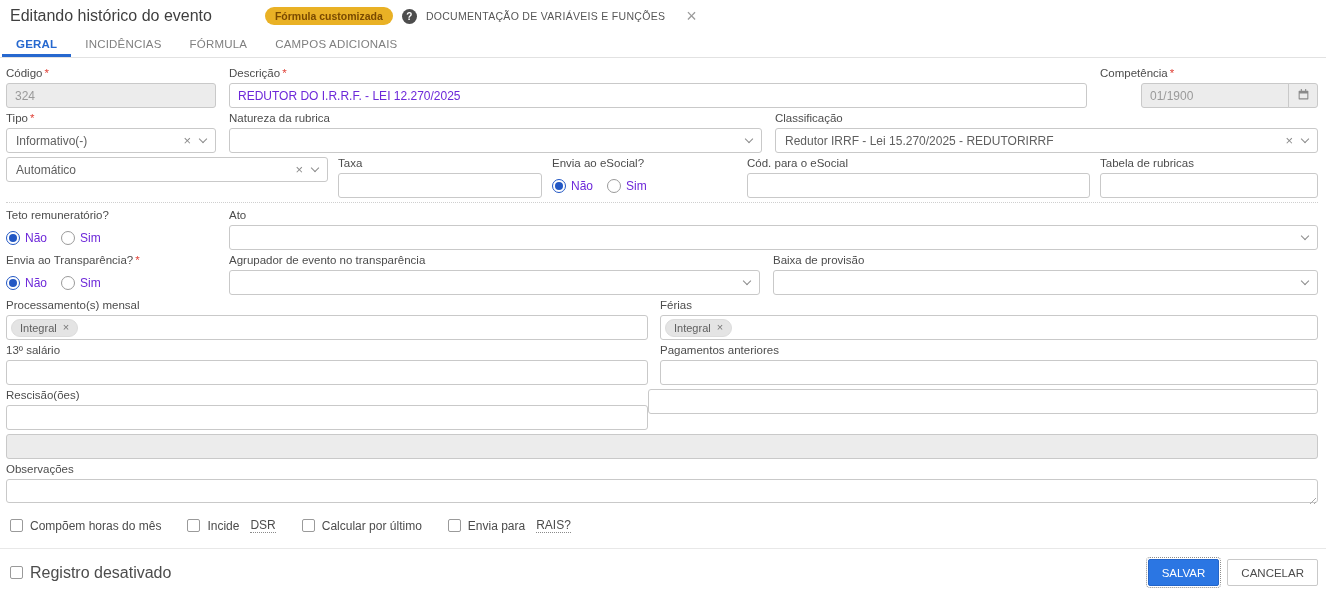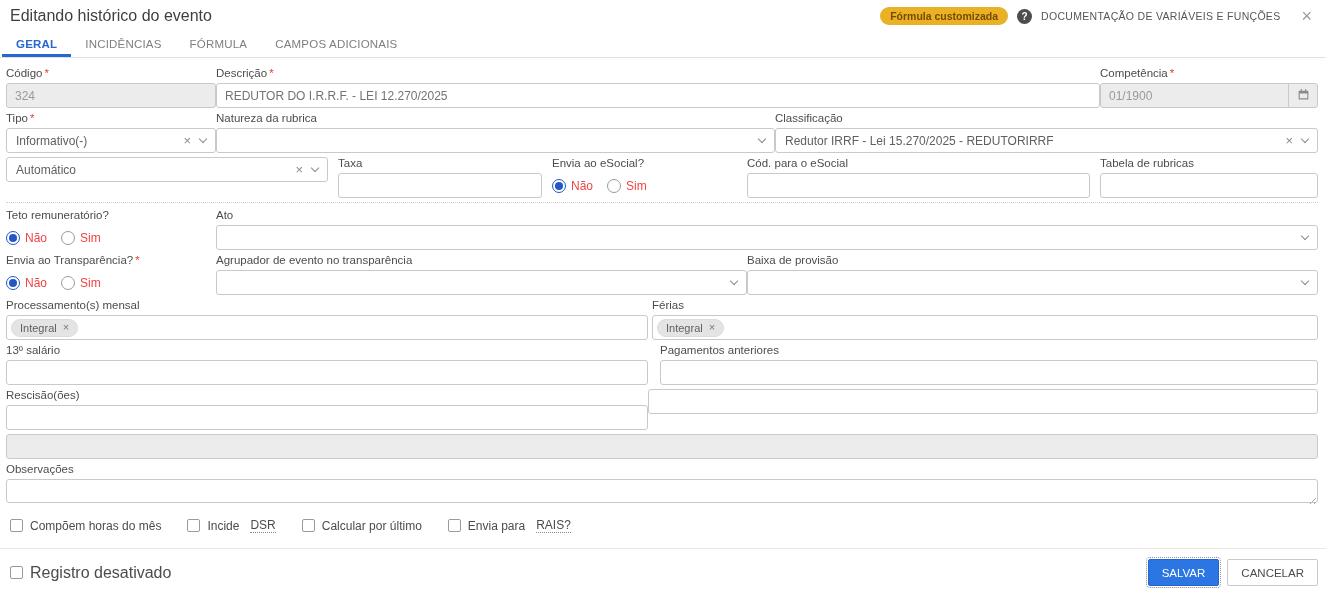--- a/index.html
+++ b/index.html
@@ -3,54 +3,54 @@
 <meta charset="utf-8">
 <style>
   * { box-sizing: border-box; margin: 0; padding: 0; }
   html,body { width:1326px; height:598px; }
   body {
     font-family:"Liberation Sans", sans-serif;
     background:#fff; color:#4c4c4c;
     display:flex; flex-direction:column; overflow:hidden;
   }
   
-  .header { display:flex; justify-content:space-between; align-items:center; padding:7px 14px 5px 10px; }
+  .header { display:flex; justify-content:flex-start; align-items:center; padding:7px 14px 5px 10px;gap:37px; }
   .title { font-size:16px; color:#3f3f3f; }
   .header-right { display:flex; align-items:center; gap:9px;padding-left:16px; }
   .badge { background:#e9b125; color:#7a4a00; font-size:10.5px; font-weight:bold; padding:3px 10px; border-radius:10px; white-space:nowrap; }
   .help-circle { width:15px; height:15px; border-radius:50%; background:#4d4d4d; color:#fff; font-size:10px; font-weight:bold; display:flex; align-items:center; justify-content:center; cursor:pointer; flex:none; }
   .doclink { font-size:10.5px; color:#565656; letter-spacing:.3px; cursor:pointer; white-space:nowrap; }
   .close-x { color:#9b9b9b; font-size:18px; line-height:14px; margin-left:12px; cursor:pointer; }
   
   .tabs { display:flex; border-bottom:1px solid #e2e2e2; padding:0 2px; flex:none; }
   .tab { font-size:11.5px; color:#7f7f7f; padding:8px 14px 7px; letter-spacing:.2px; cursor:pointer; white-space:nowrap; }
   .tab.active { color:#2668cf; font-weight:bold; border-bottom:3px solid #2668cf; padding-bottom:4px; }
   
   .form { padding:9px 8px 0 6px; flex:none; }
-  .frow { display:flex; margin-bottom:4px; }
+  .frow { display:flex; gap:13px; margin-bottom:4px; }
   .g10 { gap:10px; }
   .field { display:flex; flex-direction:column; min-width:0; }
   .flabel { font-size:11.5px; line-height:13px; color:#4c4c4c; margin-bottom:3px; white-space:nowrap; height:13px; }
   .req { color:#e0443a; margin-left:2px; }
-  .tin { height:25px; width:100%; border:1px solid #c9c9c9; border-radius:3px; font:12px "Liberation Sans",sans-serif; color:#737373; padding:0 8px; background:#fff; }
+  .tin { height:25px; width:100%; border:1px solid #c9c9c9; border-radius:3px; font:12px "Liberation Sans",sans-serif; color:#6d28d9; padding:0 8px; background:#fff; }
   .tin:disabled { background:#ececec; color:#9a9a9a; }
   .selbox { height:25px; border:1px solid #c9c9c9; border-radius:3px; display:flex; align-items:center; padding:0 9px; font-size:12px; color:#5f5f5f; background:#fff; cursor:pointer; }
   .selbox .val { flex:1; overflow:hidden; white-space:nowrap; }
   .clear-x { color:#8b8b8b; font-size:13px; margin:0 9px 0 6px; line-height:1; }
   .chev { width:6px; height:6px; border-right:1.4px solid #8b8b8b; border-bottom:1.4px solid #8b8b8b; transform:rotate(45deg); margin-top:-3px; flex:none; }
   .radios { display:flex; align-items:center; height:25px; gap:14px; }
-  .radio { display:flex; align-items:flex-end; gap:5px; font-size:12px; color:#ef4444; cursor:pointer; }
+  .radio { display:flex; align-items:flex-end; gap:5px; font-size:12px; color:#6d28d9; cursor:pointer; }
   .rdot { width:14px; height:14px; border-radius:50%; border:1px solid #9a9a9a; background:#fff; flex:none; position:relative; }
   .rdot.on { border:1.5px solid #2257c4; }
   .rdot.on::after { content:""; position:absolute; inset:2px; border-radius:50%; background:#2257c4; }
   .tagsbox { height:25px; border:1px solid #c9c9c9; border-radius:3px; display:flex; align-items:center; padding:0 4px; gap:4px; background:#fff; }
   .tag { background:#e4e4e4; border:1px solid #dcdcdc; border-radius:10px; padding:2px 8px; font-size:11px; color:#5f5f5f; display:flex; align-items:center; gap:6px; }
   .tag-x { font-size:11px; color:#777; cursor:pointer; line-height:1; }
   .comp-wrap { display:flex; }
-  .comp-wrap .tin { border-radius:3px 0 0 3px; }
+  .comp-wrap .tin { border-radius:3px 0 0 3px;margin-left:41px; }
   .cal-btn { width:30px; height:25px; flex:none; border:1px solid #c9c9c9; margin-left:-1px; border-radius:0 3px 3px 0; background:#ececec; display:flex; align-items:center; justify-content:center; }
   .dotted-sep { border-top:1px dotted #cfcfcf; margin:3px 0 6px; }
   .obs-wrap { position:relative; }
   .obs { height:24px; resize:none; padding-top:4px; }
   .resize-h { position:absolute; right:2px; bottom:3px; width:9px; height:9px; background:repeating-linear-gradient(135deg, transparent 0 2px, #a8a8a8 2px 3px); clip-path:polygon(100% 0,100% 100%,0 100%); }
   
   .w210{width:210px;flex:none} .w218{width:218px;flex:none} .w543{width:543px;flex:none}
   .w531{width:531px;flex:none} .w322{width:322px;flex:none} .w204{width:204px;flex:none}
   .w185{width:185px;flex:none} .w642{width:642px;flex:none} .wflex{flex:1}
   
@@ -219,21 +219,21 @@
     </div>
     <div class="field wflex">
       <span class="flabel">Baixa de provisão</span>
       <div class="selbox">
         <span class="val"></span>
         <span class="chev"></span>
       </div>
     </div>
   </div>
 
-  <div class="frow" style="gap:4px;">
+  <div class="frow" style="gap:12px;">
     <div class="field w642">
       <span class="flabel">Processamento(s) mensal</span>
       <div class="tagsbox">
         <span class="tag">
             <span>Integral</span>
             <span class="tag-x">×</span>
           </span>
       </div>
     </div>
     <div class="field wflex">

